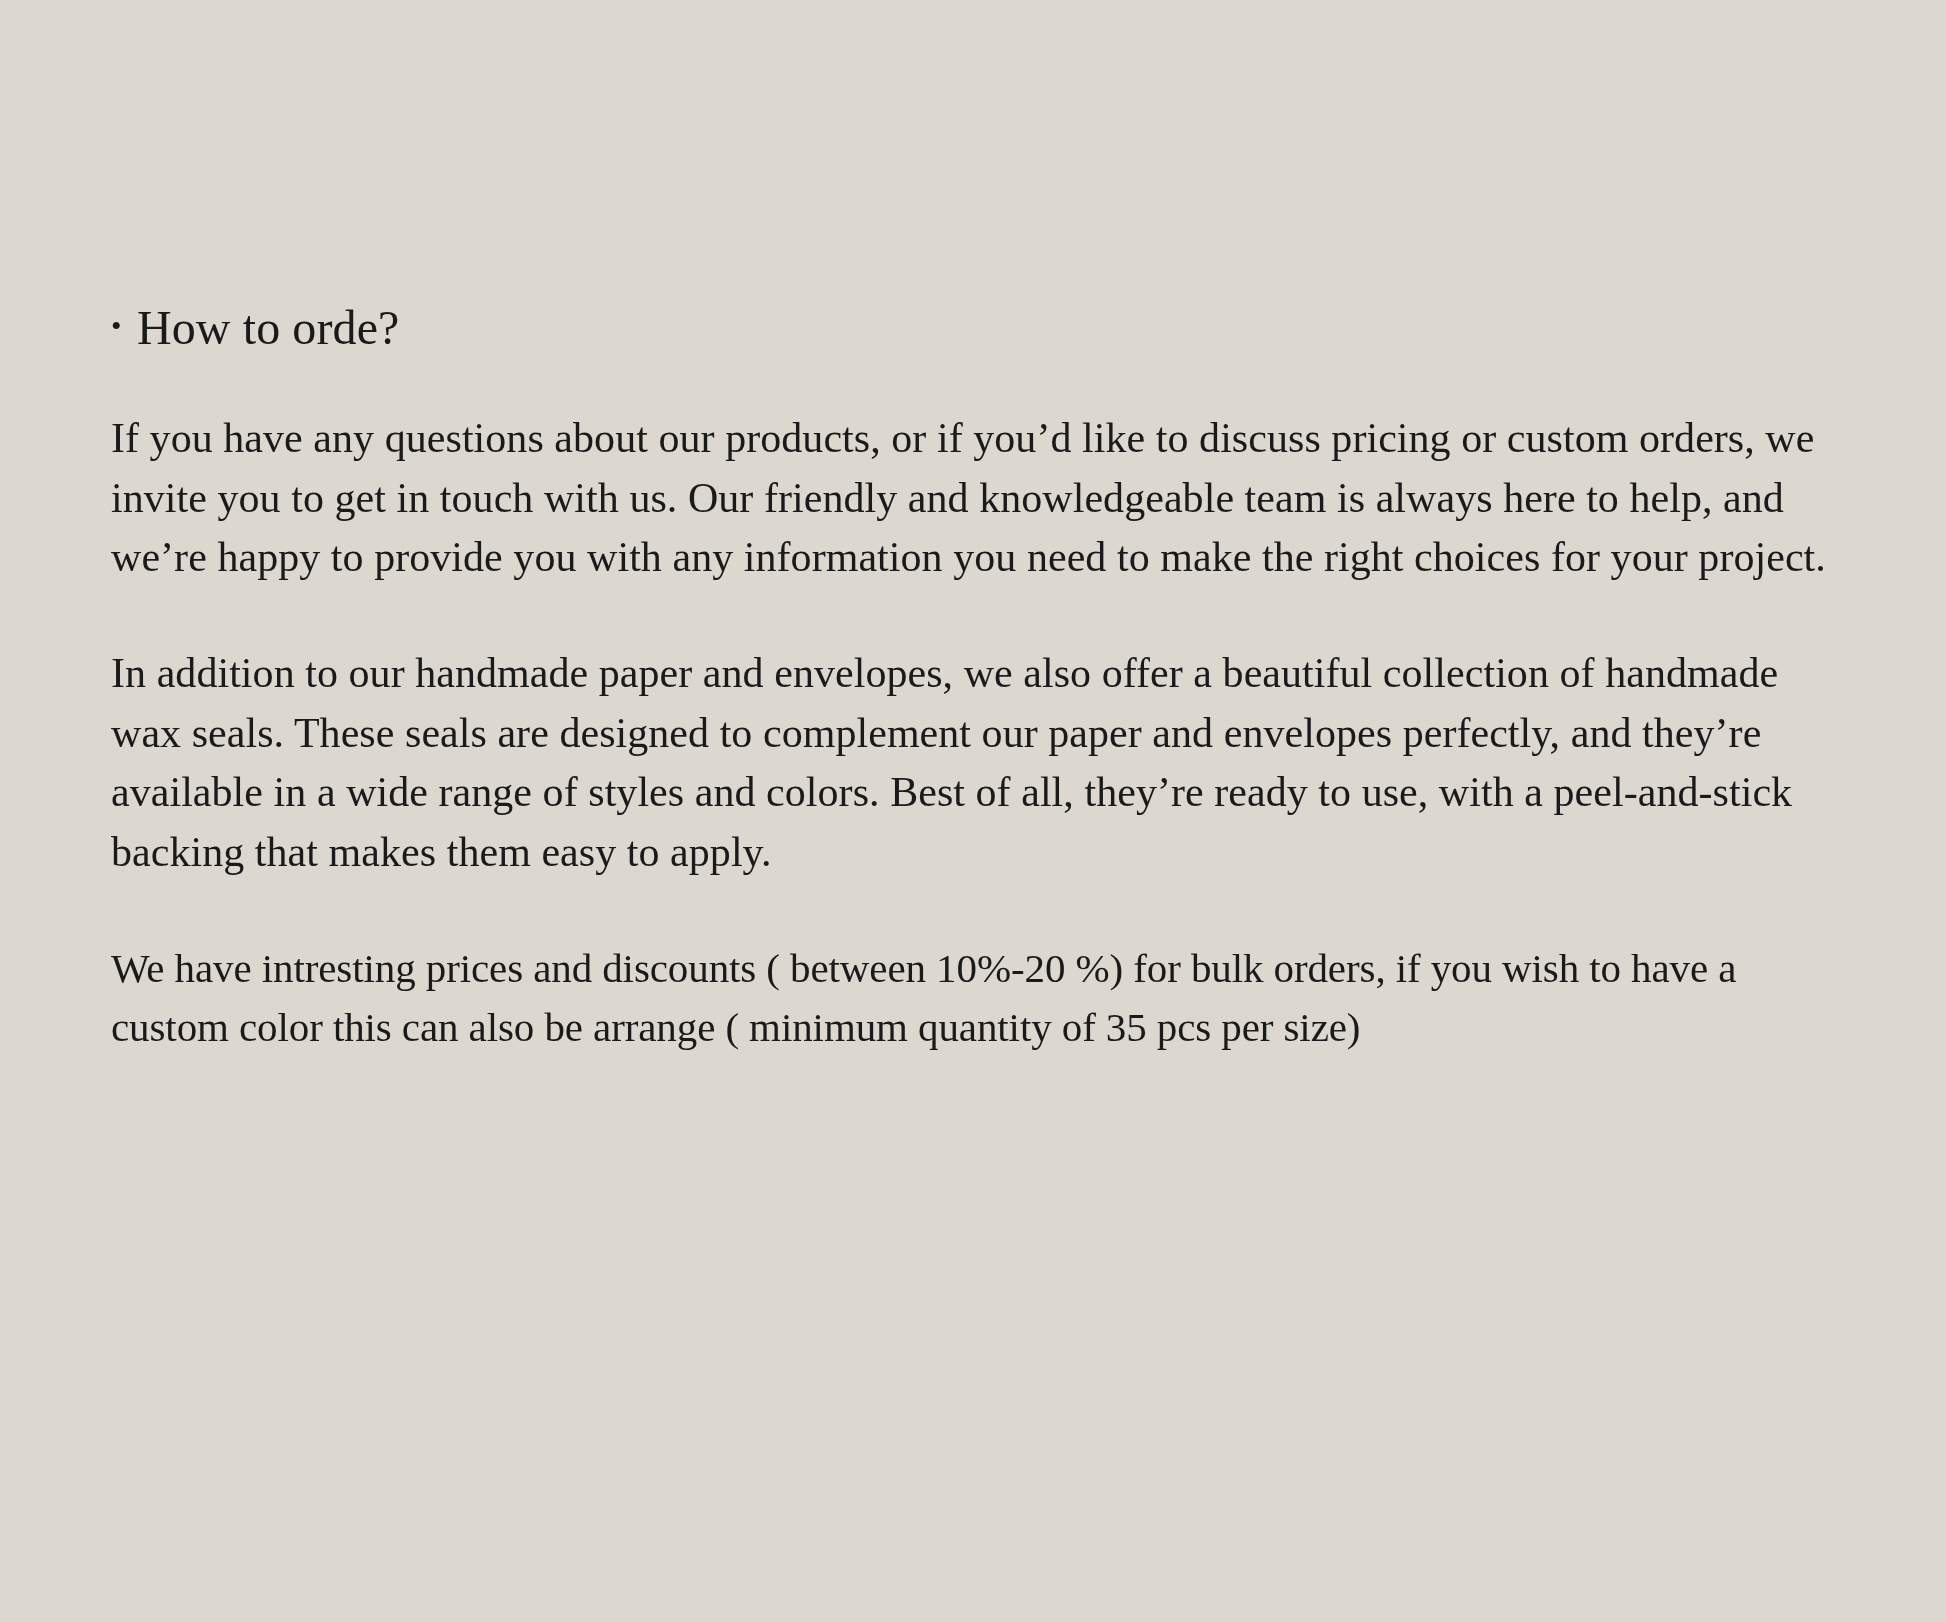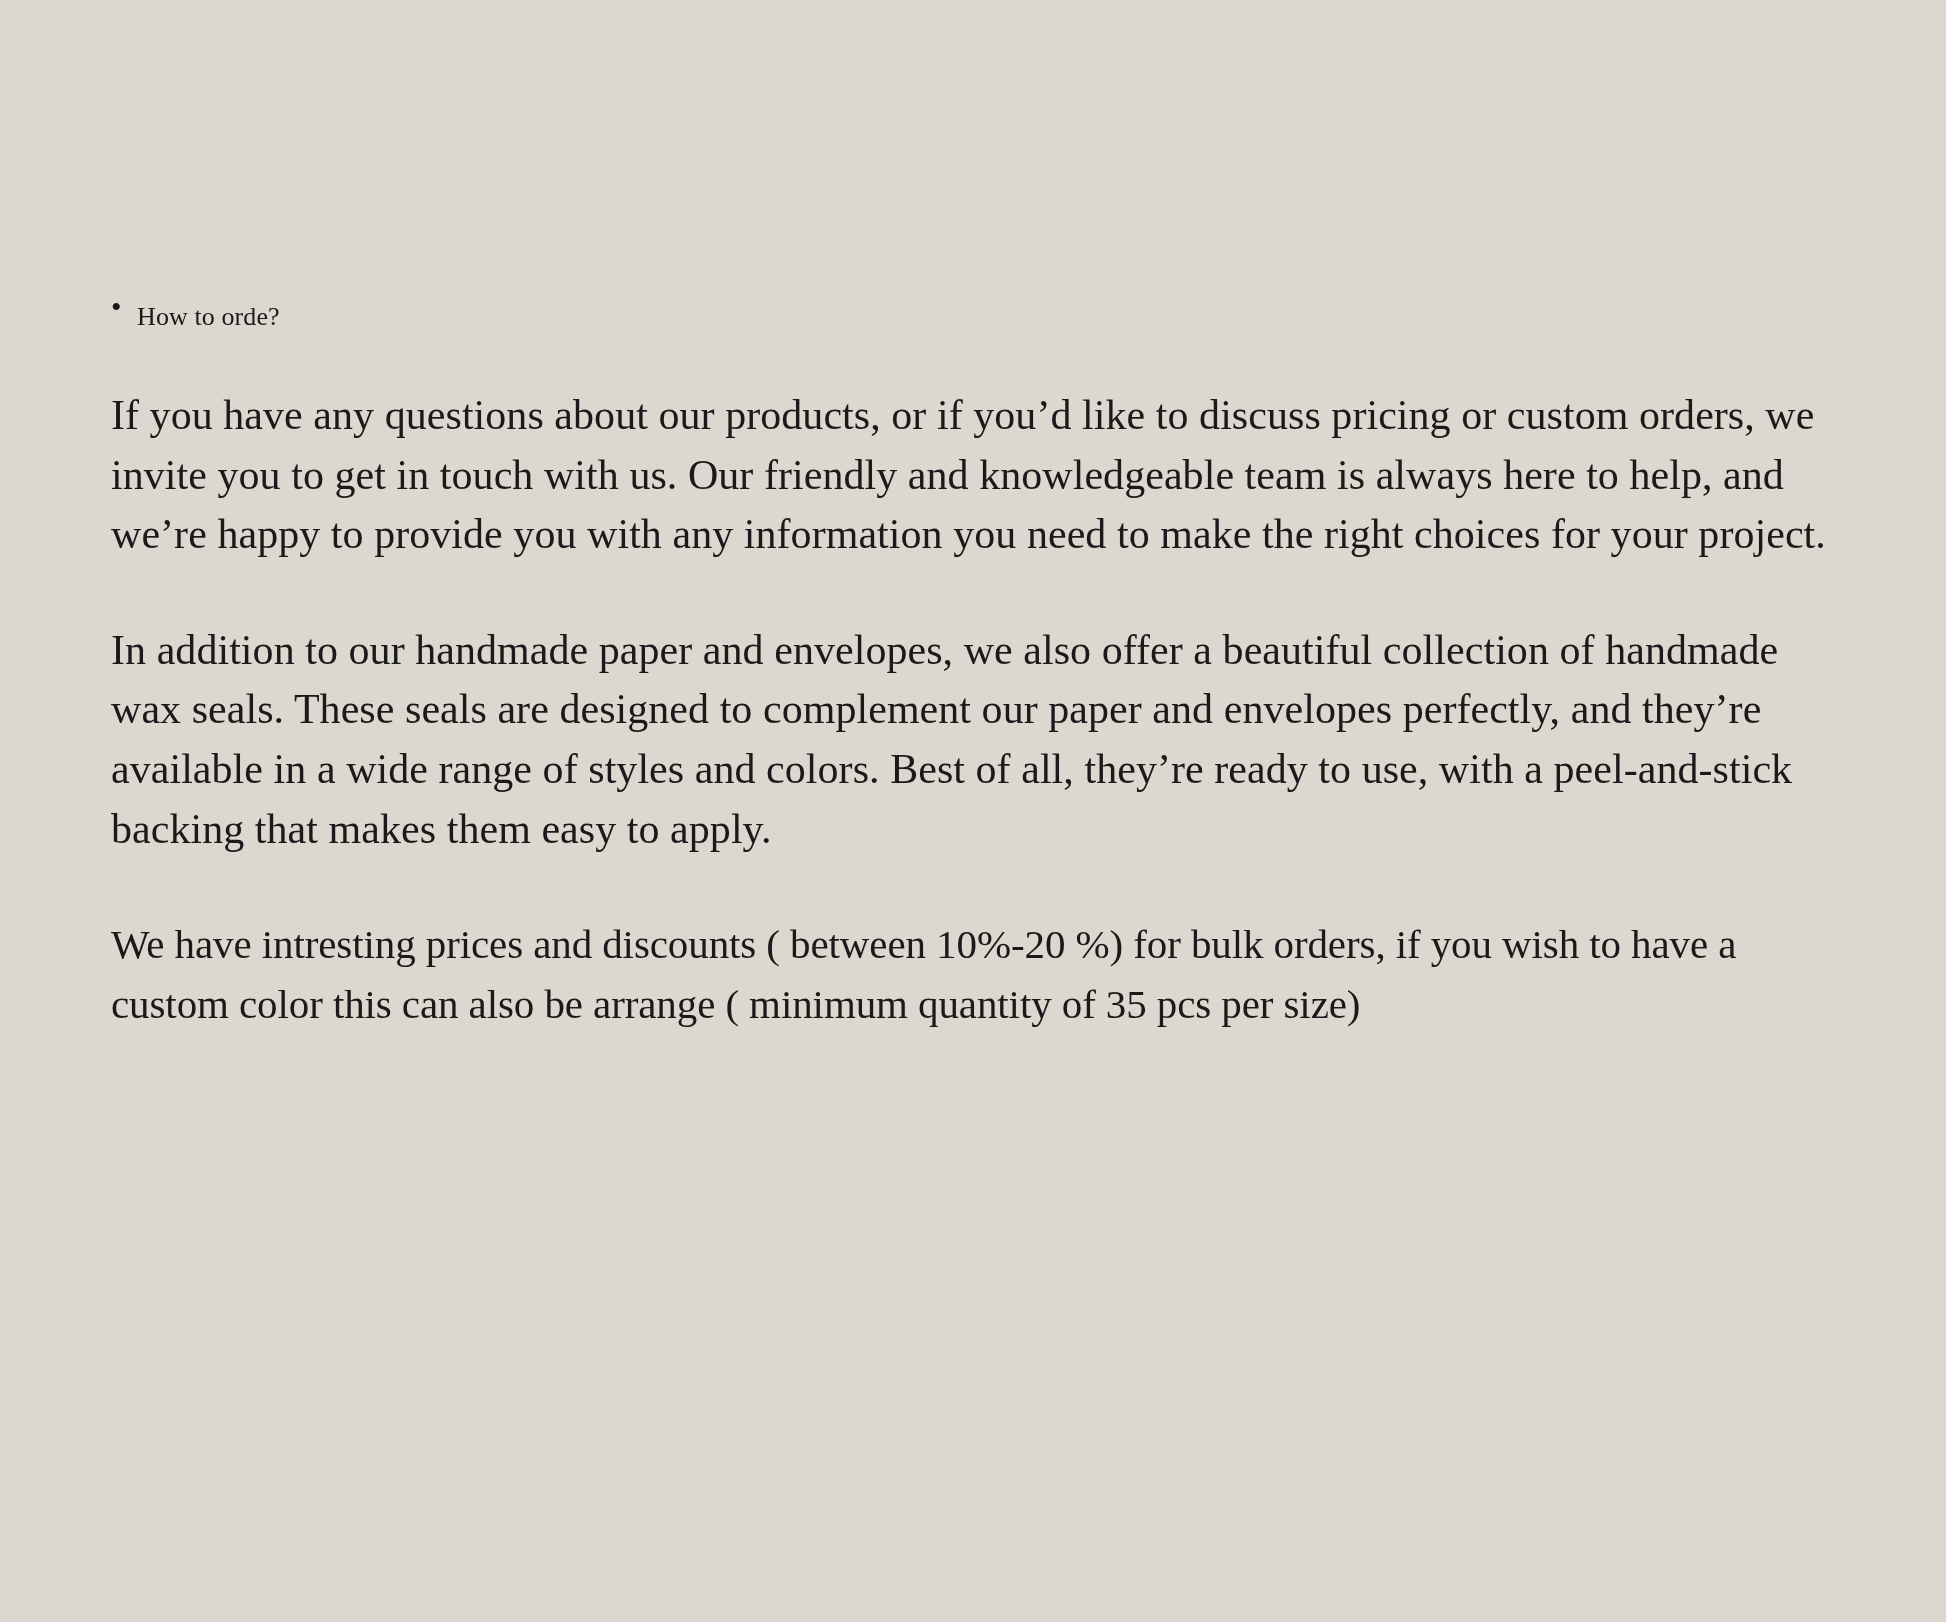--- a/index.html
+++ b/index.html
@@ -35,21 +35,21 @@
   .bullet {
     display: inline-block;
     width: 26px;
     font-size: 30px;
     line-height: 1;
     color: #1a1a1a;
     position: relative;
     top: -8px;
   }
   .heading-text {
-    font-size: 26px;
+    font-size: 48px;
     line-height: 1.15;
     letter-spacing: 0.1px;
   }
   p.body-par {
     font-size: 42px;
     line-height: 1.42;
     margin: 0 0 56px 0;
     letter-spacing: 0.05px;
     max-width: 1790px;
   }

